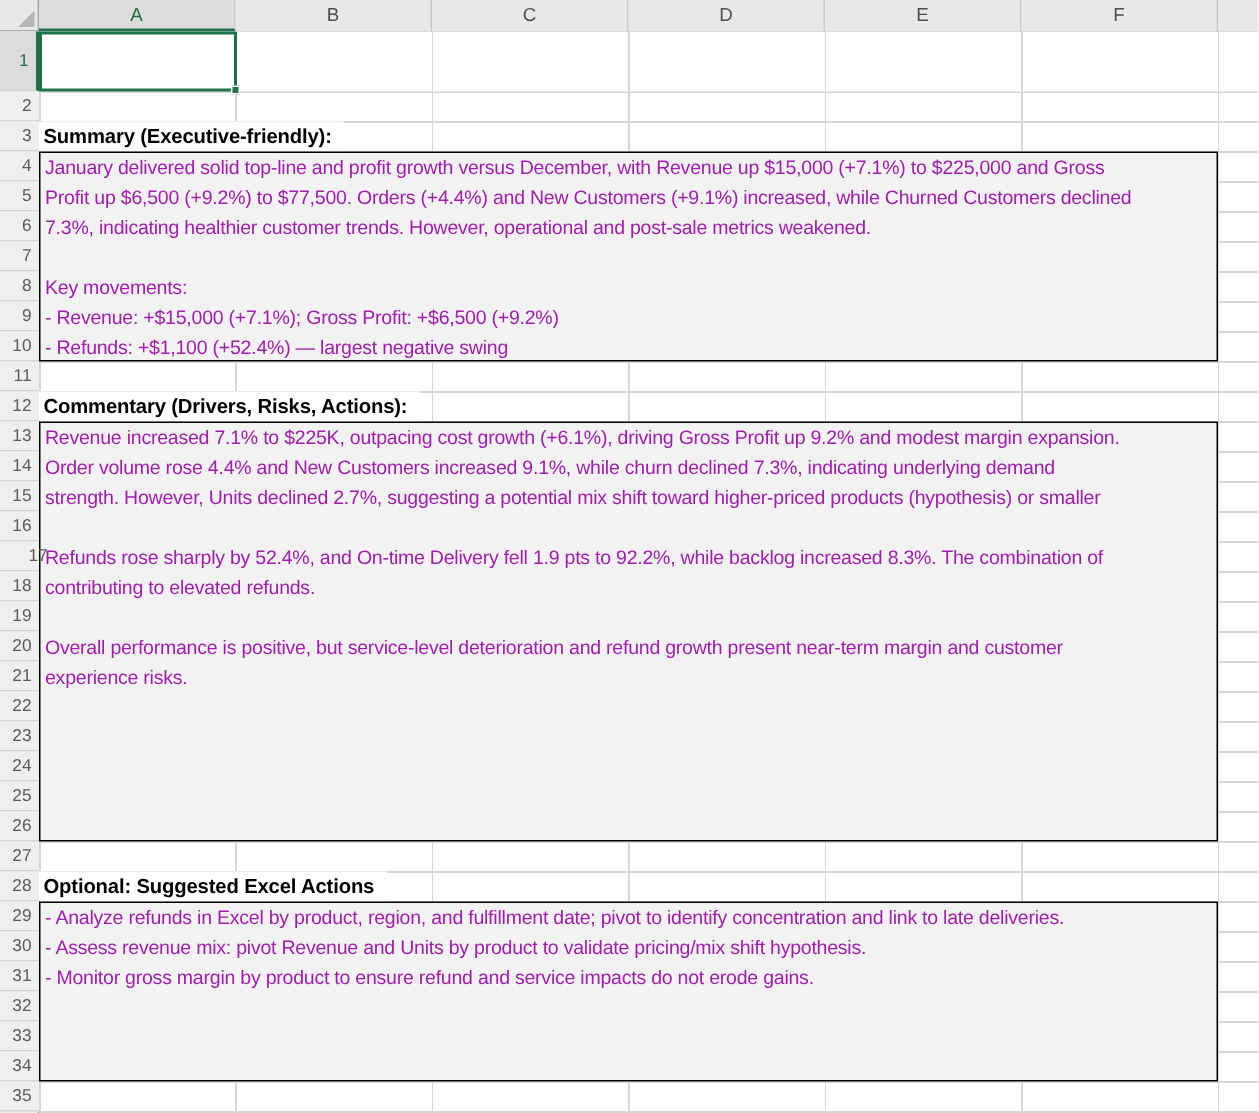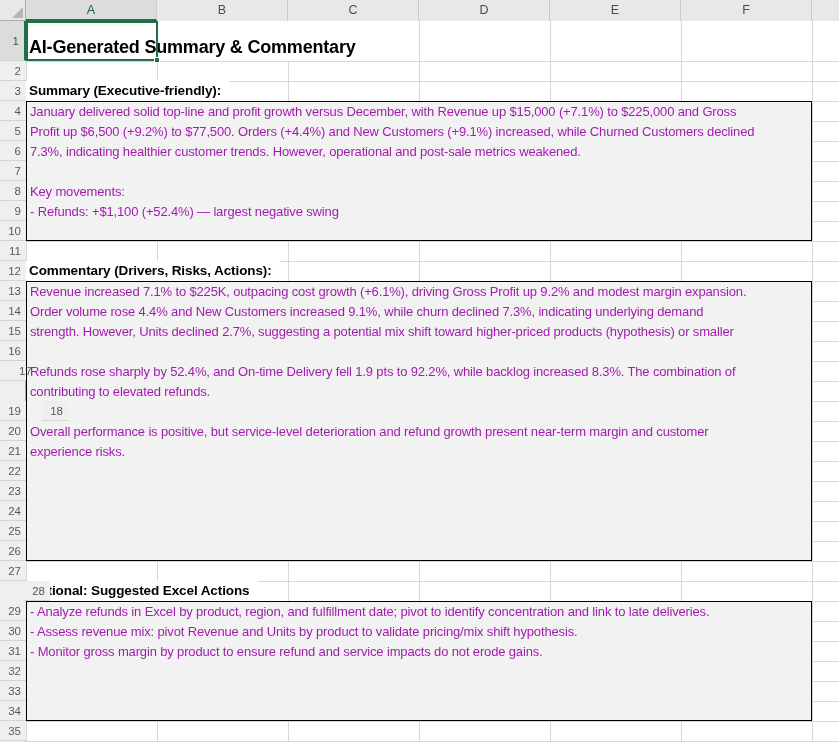--- a/index.html
+++ b/index.html
@@ -147,52 +147,52 @@
     <div class="row-header" style="top: 160px; height: 20px; line-height: 20px;">8</div>
     <div class="row-header" style="top: 180px; height: 20px; line-height: 20px;">9</div>
     <div class="row-header" style="top: 200px; height: 20px; line-height: 20px;">10</div>
     <div class="row-header" style="top: 220px; height: 20px; line-height: 20px;">11</div>
     <div class="row-header" style="top: 240px; height: 20px; line-height: 20px;">12</div>
     <div class="row-header" style="top: 260px; height: 20px; line-height: 20px;">13</div>
     <div class="row-header" style="top: 280px; height: 20px; line-height: 20px;">14</div>
     <div class="row-header" style="top: 300px; height: 20px; line-height: 20px;">15</div>
     <div class="row-header" style="top: 320px; height: 20px; line-height: 20px;">16</div>
     <div class="row-header" style="top: 340px; height: 20px; line-height: 20px; padding-left: 19px;">17</div>
-    <div class="row-header" style="top: 380px; height: 20px; line-height: 20px; margin-left: 42px;">18</div>
+    <div class="row-header" style="top: 360px; height: 20px; line-height: 20px;">18</div>
     <div class="row-header" style="top: 380px; height: 20px; line-height: 20px;">19</div>
     <div class="row-header" style="top: 400px; height: 20px; line-height: 20px;">20</div>
     <div class="row-header" style="top: 420px; height: 20px; line-height: 20px;">21</div>
     <div class="row-header" style="top: 440px; height: 20px; line-height: 20px;">22</div>
     <div class="row-header" style="top: 460px; height: 20px; line-height: 20px;">23</div>
     <div class="row-header" style="top: 480px; height: 20px; line-height: 20px;">24</div>
     <div class="row-header" style="top: 500px; height: 20px; line-height: 20px;">25</div>
     <div class="row-header" style="top: 520px; height: 20px; line-height: 20px;">26</div>
     <div class="row-header" style="top: 540px; height: 20px; line-height: 20px;">27</div>
-    <div class="row-header" style="top: 560px; height: 20px; line-height: 20px; margin-left: 24px;">28</div>
+    <div class="row-header" style="top: 560px; height: 20px; line-height: 20px;">28</div>
     <div class="row-header" style="top: 580px; height: 20px; line-height: 20px;">29</div>
     <div class="row-header" style="top: 600px; height: 20px; line-height: 20px;">30</div>
     <div class="row-header" style="top: 620px; height: 20px; line-height: 20px;">31</div>
     <div class="row-header" style="top: 640px; height: 20px; line-height: 20px;">32</div>
     <div class="row-header" style="top: 660px; height: 20px; line-height: 20px;">33</div>
     <div class="row-header" style="top: 680px; height: 20px; line-height: 20px;">34</div>
     <div class="row-header" style="top: 700px; height: 20px; line-height: 20px;">35</div>
   </div>
 
 <div class="sheet">
   <div class="sheet-hlines"></div>
 
-  <div class="title-cell">AI-Generated Summary &amp; Commentary</div>
 
   <div class="heading-cell" id="p-head1">Summary (Executive-friendly):</div>
   <div class="text-box" id="p-box1">
       <div class="cell-line">January delivered solid top-line and profit growth versus December, with Revenue up $15,000 (+7.1%) to $225,000 and Gross</div>
       <div class="cell-line">Profit up $6,500 (+9.2%) to $77,500. Orders (+4.4%) and New Customers (+9.1%) increased, while Churned Customers declined</div>
       <div class="cell-line">7.3%, indicating healthier customer trends. However, operational and post-sale metrics weakened.</div>
       <div class="cell-line"></div>
       <div class="cell-line">Key movements:</div>
+      <div class="cell-line">- Revenue: +$15,000 (+7.1%); Gross Profit: +$6,500 (+9.2%)</div>
       <div class="cell-line">- Refunds: +$1,100 (+52.4%) — largest negative swing</div>
     </div>
 
   <div class="heading-cell" id="p-head2">Commentary (Drivers, Risks, Actions):</div>
   <div class="text-box" id="p-box2">
       <div class="cell-line">Revenue increased 7.1% to $225K, outpacing cost growth (+6.1%), driving Gross Profit up 9.2% and modest margin expansion.</div>
       <div class="cell-line">Order volume rose 4.4% and New Customers increased 9.1%, while churn declined 7.3%, indicating underlying demand</div>
       <div class="cell-line">strength. However, Units declined 2.7%, suggesting a potential mix shift toward higher-priced products (hypothesis) or smaller</div>
       <div class="cell-line"></div>
       <div class="cell-line">Refunds rose sharply by 52.4%, and On-time Delivery fell 1.9 pts to 92.2%, while backlog increased 8.3%. The combination of</div>

